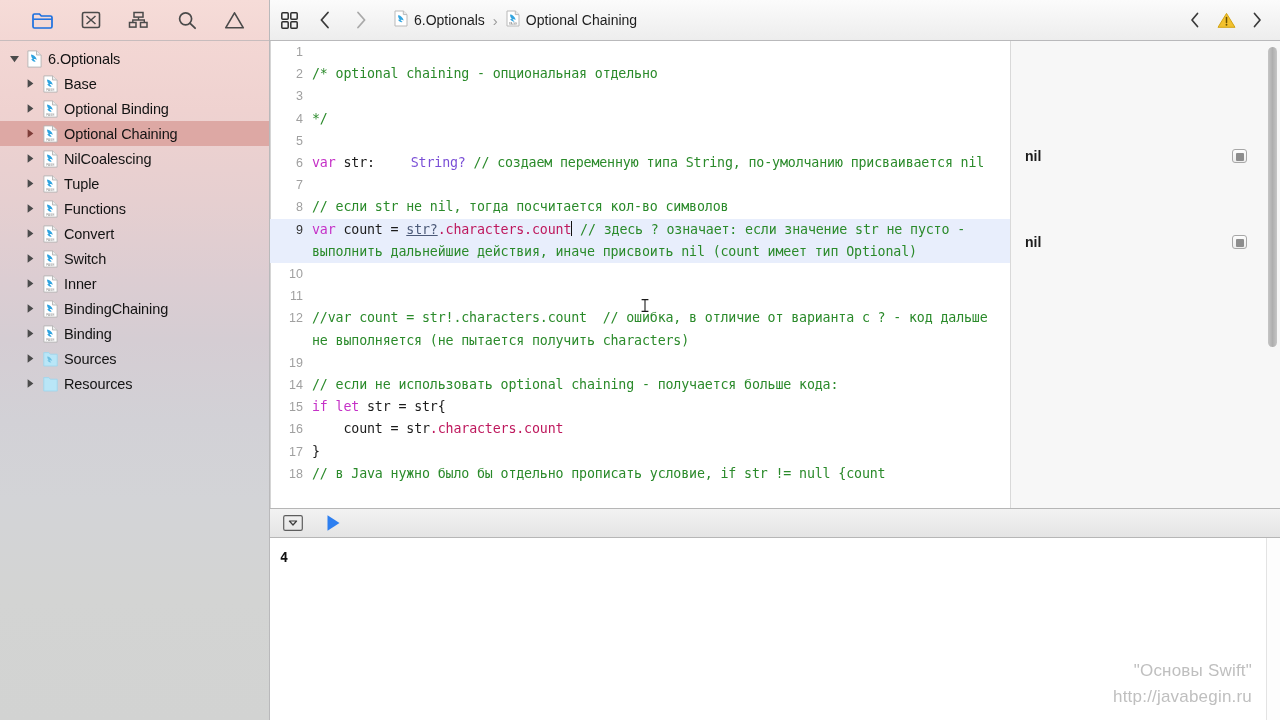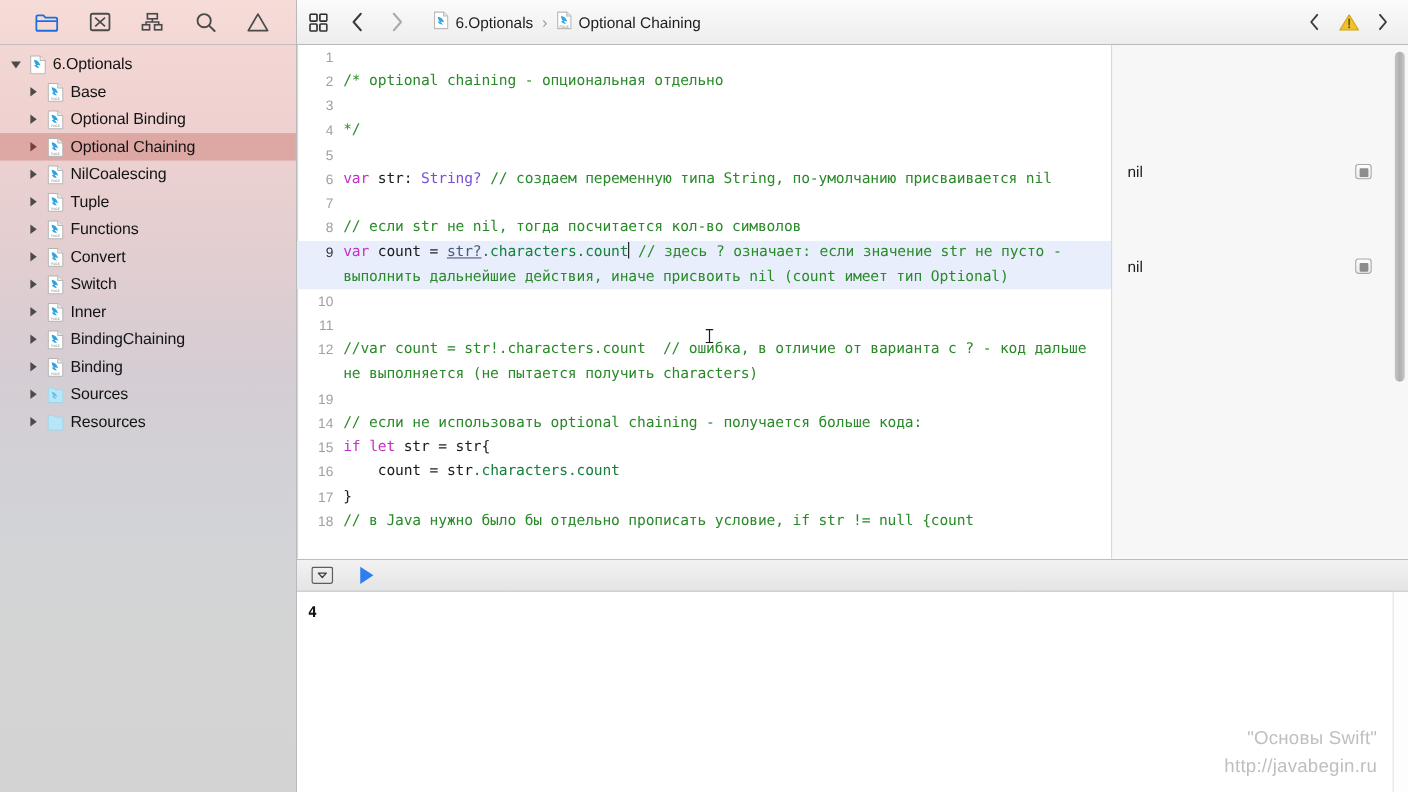--- a/index.html
+++ b/index.html
@@ -64,41 +64,42 @@
 
   
   #editor-wrap { position:relative; height:467px; display:flex; background:#fff; overflow:hidden; }
   #editor {
     width:740px; position:relative; background:#fff;
     overflow:hidden; flex:0 0 740px;
   }
   #results {
     flex:1; background:#f7f7f7; border-left:1px solid #d9d9d9; position:relative;
     overflow:hidden;
+    font-weight:bold;
   }
   .code-line {
     display:flex; align-items:flex-start; min-height:22.2px; position:relative;
   }
   .code-line.hl { background:#e8eefc; }
   .gutter {
     width:42px; flex:0 0 42px; text-align:right; padding-right:9px;
     color:#a0a0a0; font-size:12.5px; line-height:22.2px;
     font-family:"Liberation Sans", sans-serif; user-select:none;
   }
   .code-line.hl .gutter { color:#333; }
   .code {
     flex:1; font-family:"DejaVu Sans Mono", monospace;
     font-size:13.3px; line-height:22.2px; white-space:pre-wrap;
     padding-right:6px; letter-spacing:-0.15px;
   }
   .cm { color:#2a8a2a; }          
   .kw { color:#c531c7; }          
-  .ty { color:#7a4fd6; }          
+  .ty { color:#7a4fd6;margin-left:28px; }          
   .pl { color:#1b1b1b; }          
-  .prop { color:#15803d; }        
+  .prop { color:#be185d; }        
   .id2 { color:#4c5a78;text-decoration:underline; }
   .caret {
     display:inline-block; width:1px; height:15px; background:#111;
     vertical-align:-2px; margin:0 0px;
   }
   .mousecur { position:absolute; left:371px; top:258px; width:8px; height:13px; }
 
   .res-line {
     position:absolute; left:14px; font-family:"Liberation Sans", sans-serif;
     font-size:14px; color:#1c1c1c;

